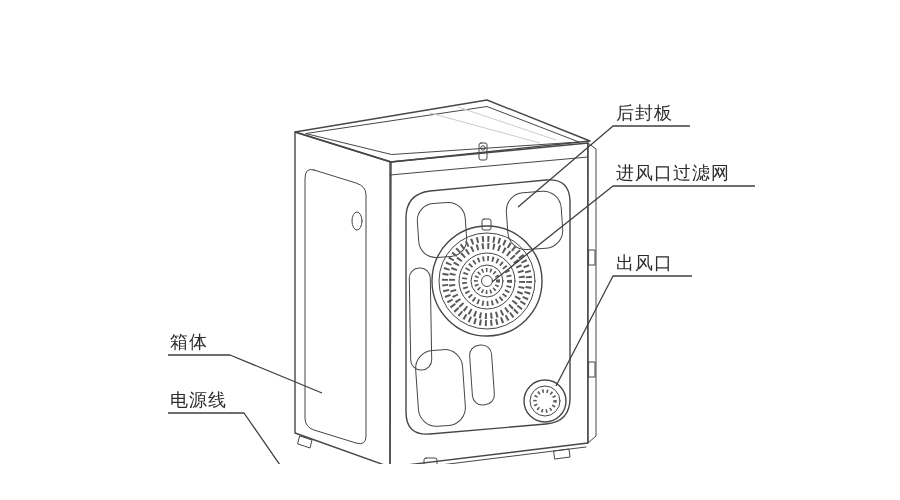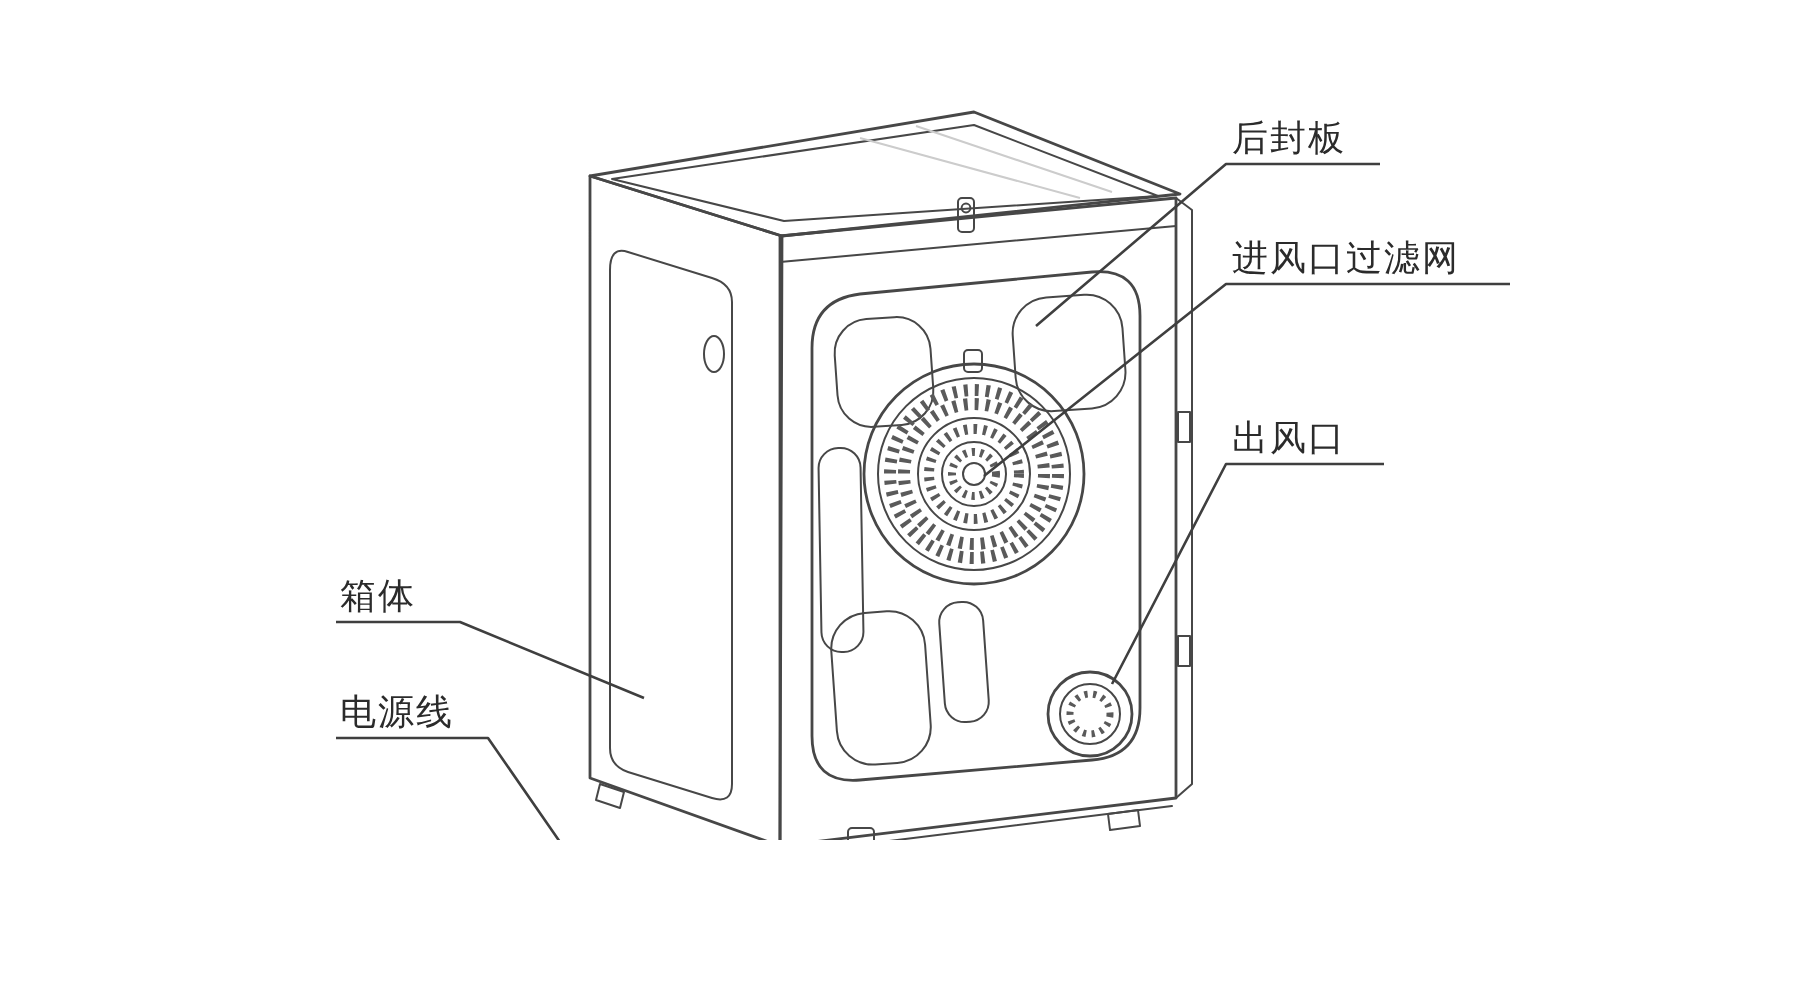--- a/index.html
+++ b/index.html
@@ -1,17 +1,17 @@
 <!DOCTYPE html>
 <html><head>
 <meta charset="utf-8">
 <style>
   html,body{margin:0;padding:0;background:#ffffff;}
   .stage{position:relative;width:900px;height:420px;background:#ffffff;overflow:hidden;
-         font-family:"Liberation Sans",sans-serif;}
+         font-family:"Liberation Sans",sans-serif;margin-top:44px;}
   svg{display:block;}
   .outline{stroke:#474747;fill:none;stroke-width:1.4;stroke-linejoin:round;stroke-linecap:round;}
   .thin{stroke-width:1;}
   .dotring{fill:none;stroke:#5a5a5a;}
   .leader{stroke:#3f3f3f;fill:none;stroke-width:1.3;stroke-linejoin:round;}
   .lbl{fill:#2b2b2b;font-size:18px;font-weight:500;letter-spacing:1px;
        font-family:"Liberation Sans",sans-serif;}
   .sheen{stroke:#cccccc;stroke-width:1;}
 </style>
 </head>

